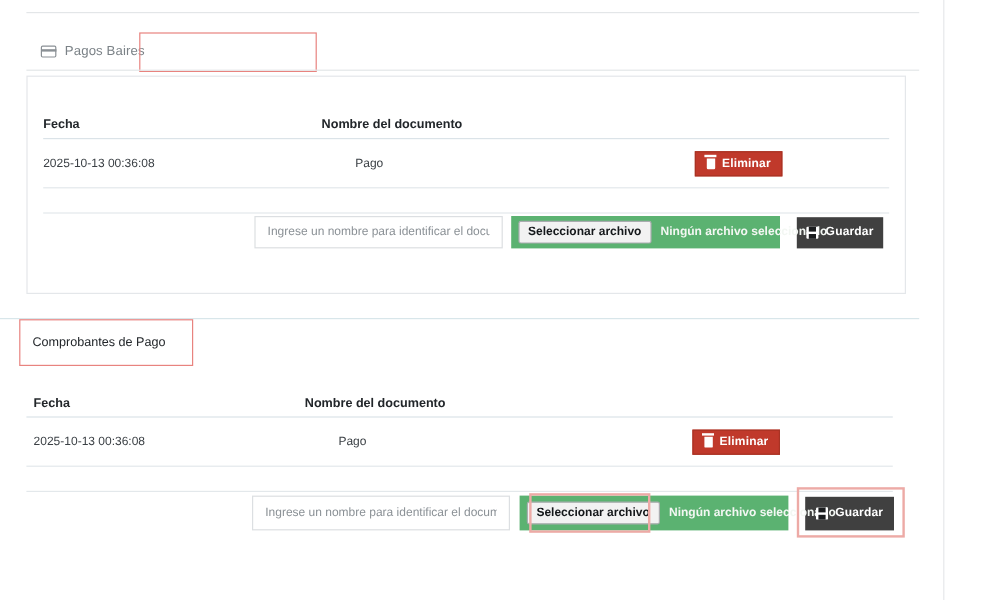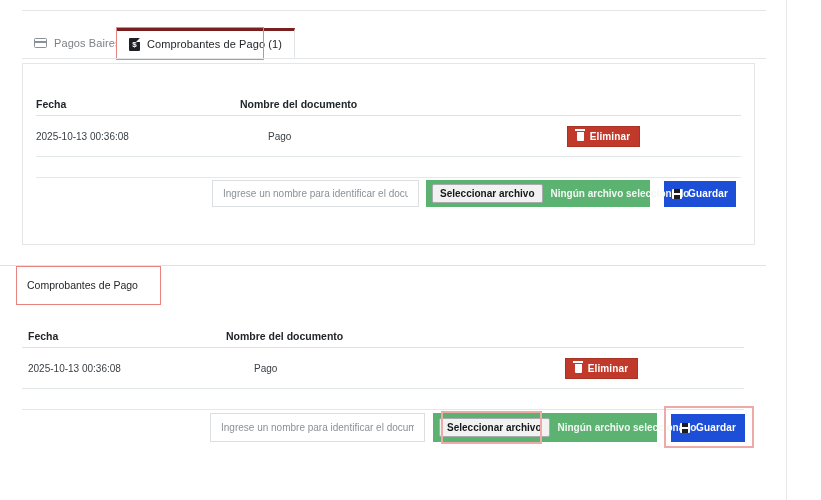--- a/index.html
+++ b/index.html
@@ -174,23 +174,23 @@
     height: 40px;
     font-size: 10px;
     color: #3b4045;
     border-bottom: 1px solid #e3e8eb;
     gap: 28px;
   }
   .tbl-foot {
     height: 20px;
     border-bottom: 1px solid #e3e8eb;
   }
-  .col-fecha   { width: 204px; flex: none; padding-left: 16px; box-sizing: border-box; }
+  .col-fecha   { width: 232px; flex: none; padding-left: 16px; box-sizing: border-box; }
   .col-nombre  { width: 255px; flex: none; }
-  .col-accion  { flex: 1; display: flex; align-items: center; margin-left: 16px; }
+  .col-accion  { flex: 1; display: flex; align-items: center; }
 
   
   .btn {
     display: inline-flex;
     align-items: center;
     justify-content: center;
     gap: 6px;
     font-size: 10px;
     font-weight: bold;
     letter-spacing: .15px;
@@ -202,21 +202,21 @@
   .btn-eliminar {
     width: 73px;
     height: 21px;
     background: #c0392b;
     color: #ffffff;
     border: 1px solid #a83324;
   }
   .btn-guardar {
     width: 72px;
     height: 26px;
-    background: #1d4ed8;
+    background: #404040;
     color: #ffffff;
   }
   .icon-trash {
     width: 7px; height: 9px;
     background: #ffffff;
     border-radius: 0 0 1px 1px;
     position: relative;
     flex: none;
   }
   .icon-trash::before {
@@ -341,24 +341,20 @@
 <div class="page">
   <div class="page-body"></div>
 
   <div class="top-rule"></div>
 
   <div class="tabs">
     <div class="tab tab-inactive">
       <span class="icon-card"></span>
       <span>Pagos Baires</span>
     </div>
-    <div class="tab tab-active">
-      <span class="icon-doc"></span>
-      <span>Comprobantes de Pago (1)</span>
-    </div>
     <div class="tab-highlight"></div>
   </div>
   <div class="tabs-rule"></div>
 
   <div class="card"></div>
 
   <div class="doc-table" style="left:36px; top:90px; width:705px;">
     <div class="tbl-head">
       <div class="col-fecha" style="padding-left:0;">Fecha</div>
       <div class="col-nombre">Nombre del documento</div>

